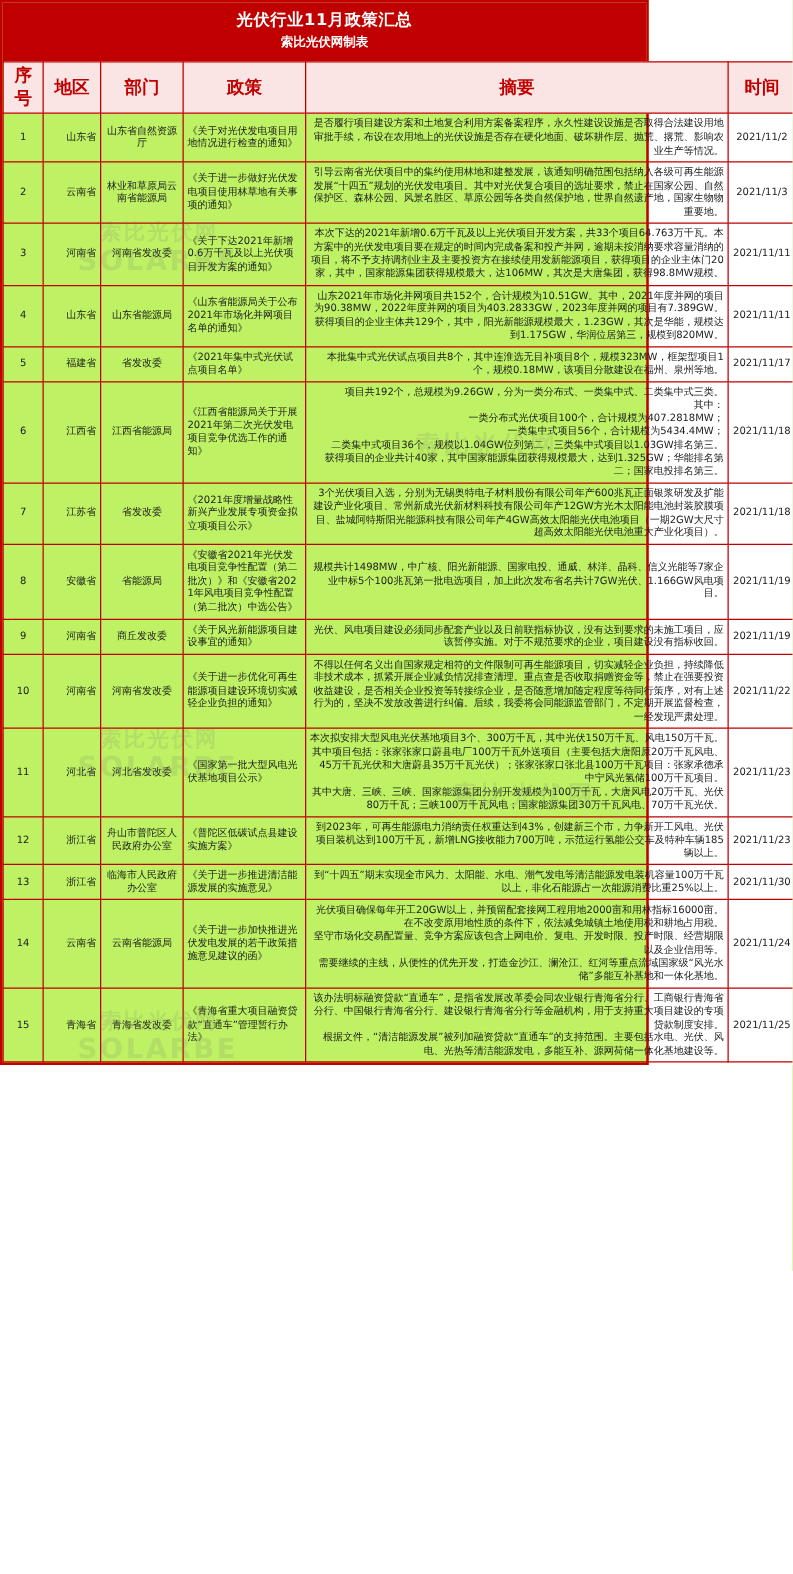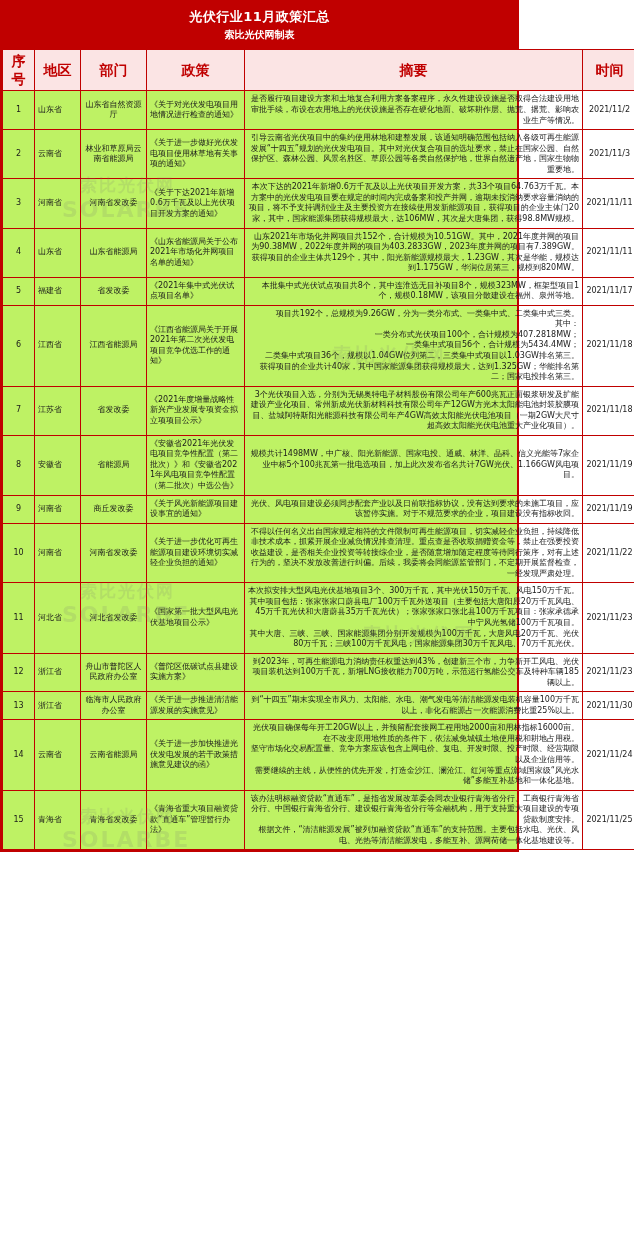--- a/index.html
+++ b/index.html
@@ -59,21 +59,21 @@
   table.grid th {
     background: #fbe4e4;
     color: #c00000;
     font-size: 14px;
     font-weight: bold;
     text-align: center;
     height: 22px;
     padding: 2px;
   }
   td.c-idx { text-align: center; font-size: 9px; }
-  td.c-region { text-align: left; font-size: 9px; }
+  td.c-region { text-align: right; font-size: 9px; }
   td.c-dept { text-align: center; font-size: 8px; line-height: 1.35; margin-left: 28px; }
   td.c-policy { font-size: 8px; line-height: 1.35; }
   td.c-abstract { text-align: right; font-size: 7.5px; line-height: 1.45; margin-top: 30px; }
   td.c-time { text-align: center; font-size: 8.5px; white-space: nowrap; }
 
   .abs-line { display: block; }
 
   
   .wm {
     position: absolute;

